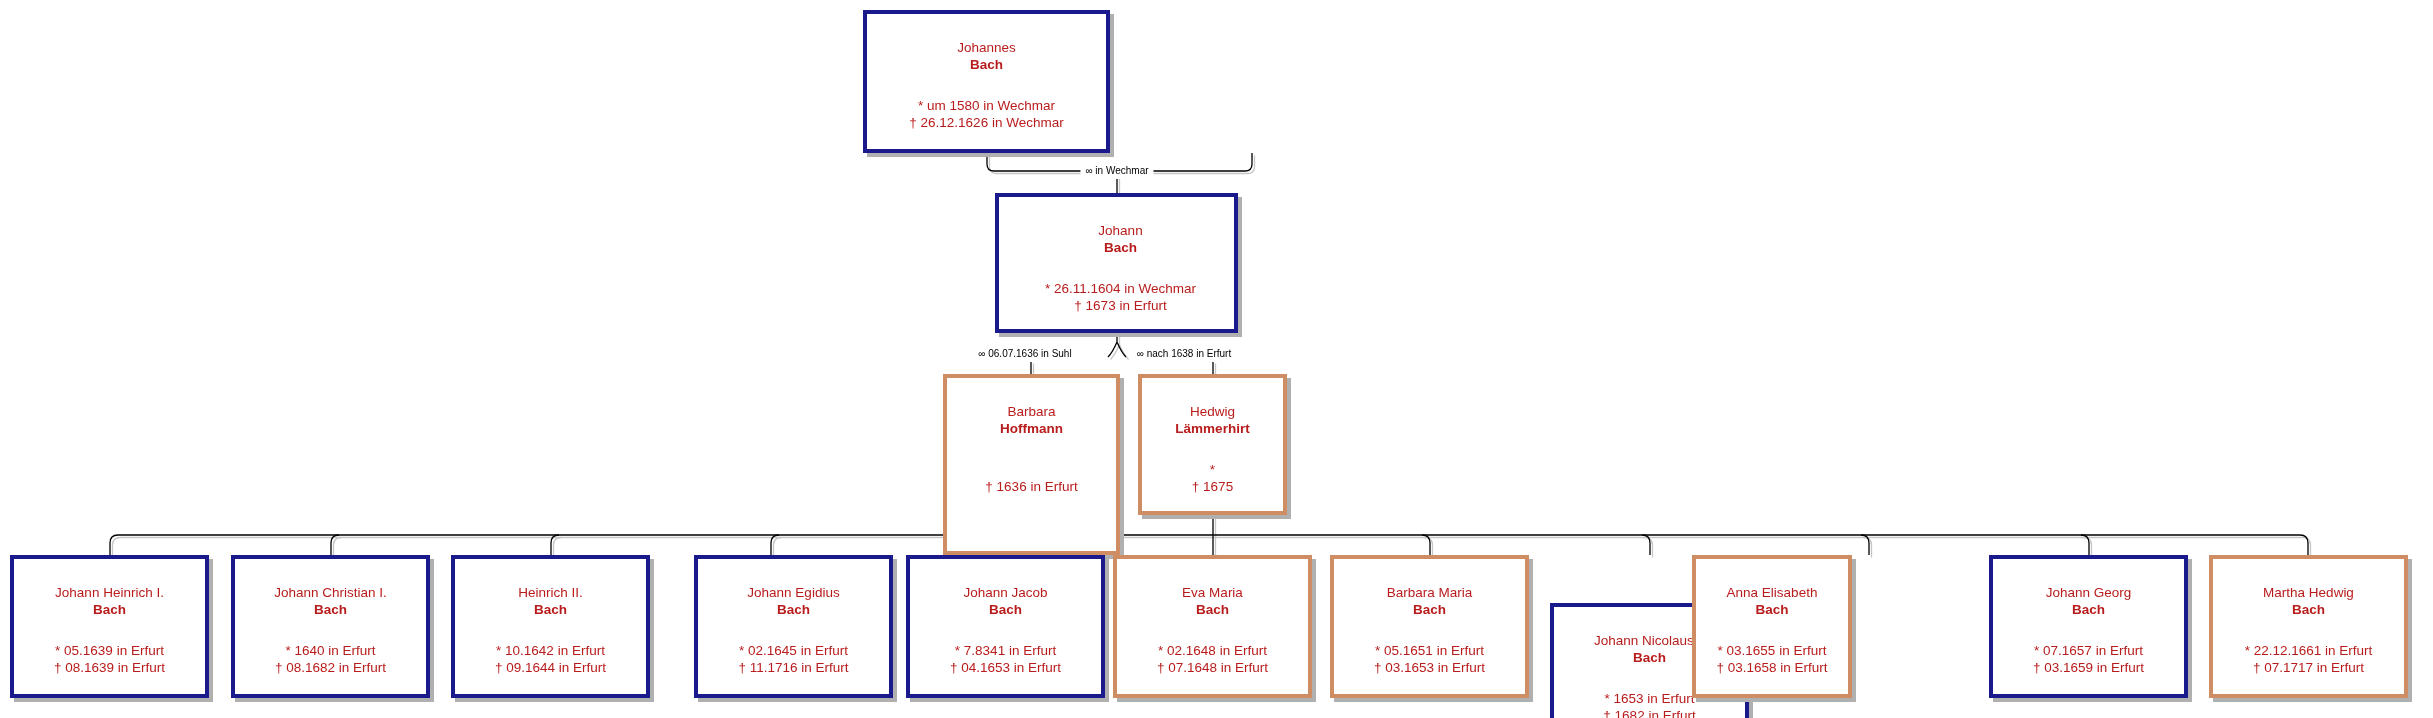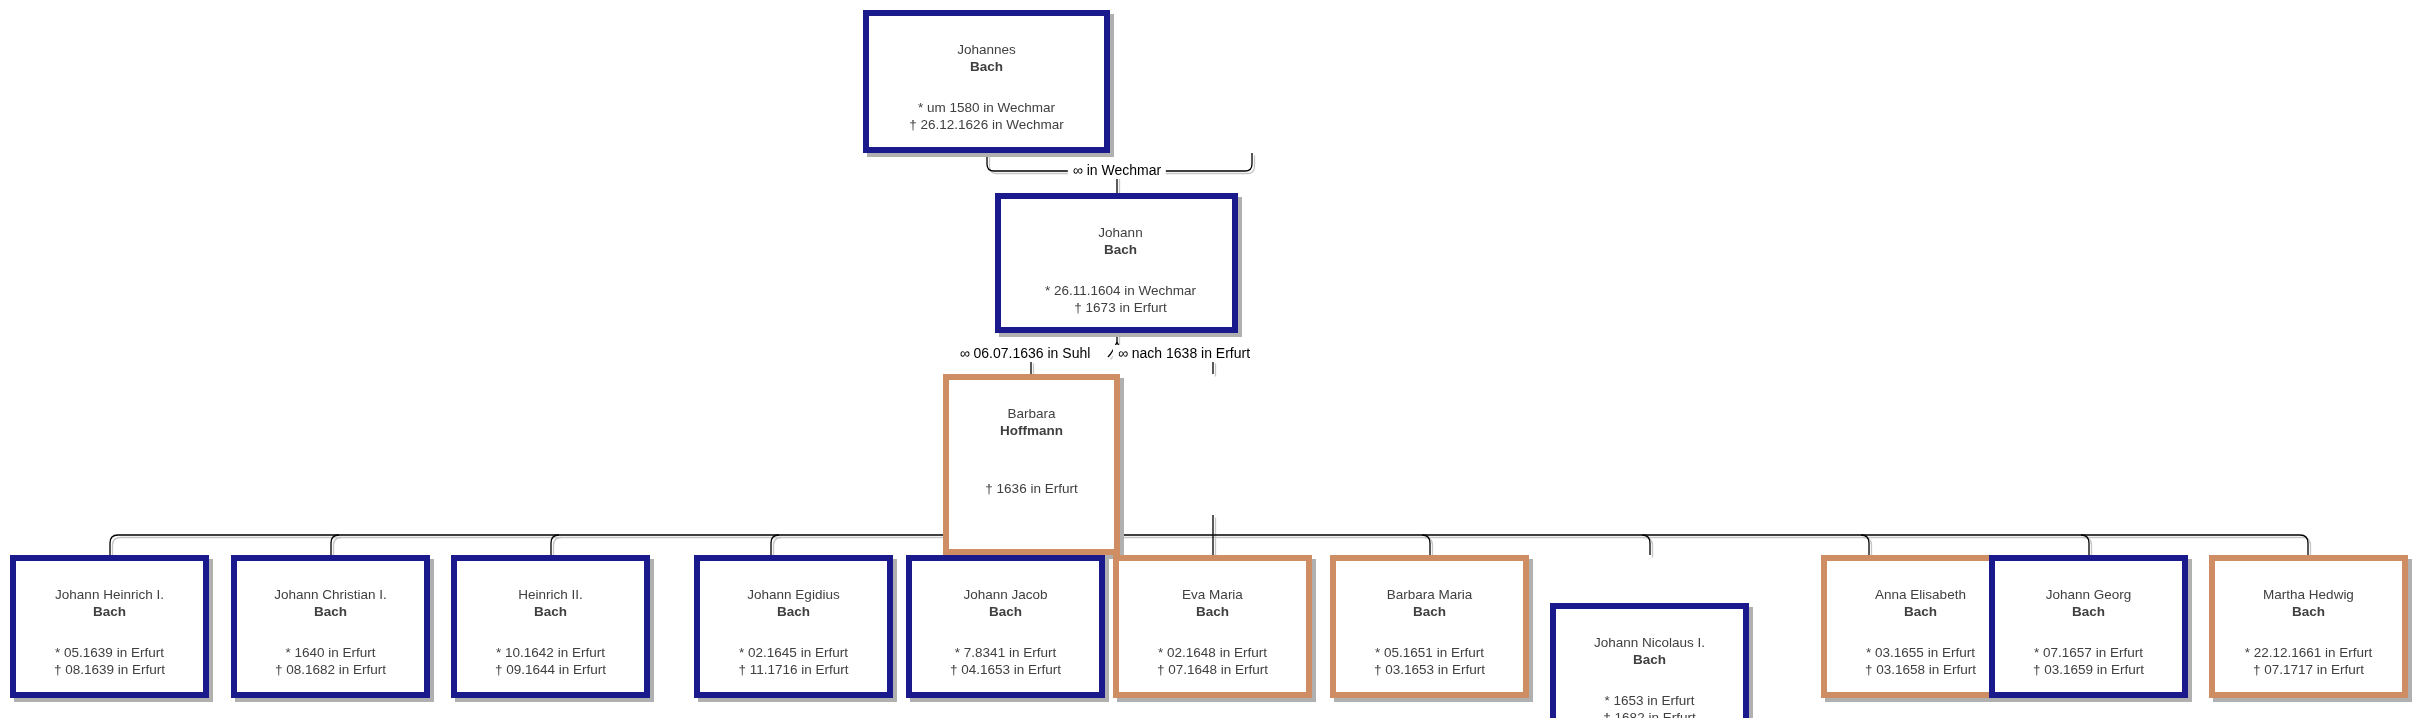--- a/index.html
+++ b/index.html
@@ -4,39 +4,39 @@
 <style>
   html,body{margin:0;padding:0;background:#ffffff;}
   body{font-family:"Liberation Sans","DejaVu Sans",sans-serif;}
   #canvas{position:relative;width:2433px;height:718px;background:#ffffff;overflow:hidden;}
   svg.connectors{position:absolute;left:0;top:0;pointer-events:none;}
   .pbox{
     position:absolute;
     box-sizing:border-box;
     height:143px;
     background:#ffffff;
-    border:6px solid #c2410c;
+    border:4px solid #c2410c;
     box-shadow:4px 4px 0 #b0b0b0;
     text-align:center;
     font-size:13.5px;
     line-height:17px;
-    color:#404040;
+    color:#b91c1c;
     padding-top:25px;
     cursor:default;
   }
   .pbox.male{border-color:#1a1a8c;}
   .pbox.female{border-color:#cf8d63;}
   .pbox .surname{font-weight:bold;}
   .pbox .spacer{height:24px;}
   .pbox .vital{min-height:17px;white-space:nowrap;}
   .mlabel{
     position:absolute;
     transform:translateX(-50%);
     background:#ffffff;
-    font-size:14px;
+    font-size:10px;
     line-height:17px;
     padding:0 5px;
     white-space:nowrap;
     color:#000;
   }
 </style>
 </head>
 <body>
 
 <div id="canvas">
@@ -103,20 +103,27 @@
   <div class="mlabel" style="left:1184px;top:345px;">∞ nach 1638 in Erfurt</div>
 
   <div class="pbox female" style="left:943px;top:374px;width:177px;height:181px;">
     <div class="given">Barbara</div>
     <div class="surname">Hoffmann</div>
     <div class="spacer"></div>
     <div class="vital"></div>
     <div class="vital">†  1636 in Erfurt</div>
   </div>
 
+  <div class="pbox female" style="left:1138px;top:374px;width:149px;height:141px;">
+    <div class="given">Hedwig</div>
+    <div class="surname">Lämmerhirt</div>
+    <div class="spacer"></div>
+    <div class="vital">*</div>
+    <div class="vital">†  1675</div>
+  </div>
 
   <div class="pbox male" style="left:10px;top:555px;width:199px;">
     <div class="given">Johann Heinrich I.</div>
     <div class="surname">Bach</div>
     <div class="spacer"></div>
     <div class="vital">*  05.1639 in Erfurt</div>
     <div class="vital">†  08.1639 in Erfurt</div>
   </div>
 
   <div class="pbox male" style="left:231px;top:555px;width:199px;">
@@ -168,21 +175,21 @@
   </div>
 
   <div class="pbox male" style="left:1550px;top:555px;width:199px;margin-top:48px;">
     <div class="given">Johann Nicolaus I.</div>
     <div class="surname">Bach</div>
     <div class="spacer"></div>
     <div class="vital">*  1653 in Erfurt</div>
     <div class="vital">†  1682 in Erfurt</div>
   </div>
 
-  <div class="pbox female" style="left:1821px;top:555px;width:199px;">
+  <div class="pbox female" style="left:1692px;top:555px;width:160px;">
     <div class="given">Anna Elisabeth</div>
     <div class="surname">Bach</div>
     <div class="spacer"></div>
     <div class="vital">*  03.1655 in Erfurt</div>
     <div class="vital">†  03.1658 in Erfurt</div>
   </div>
 
   <div class="pbox male" style="left:1989px;top:555px;width:199px;">
     <div class="given">Johann Georg</div>
     <div class="surname">Bach</div>

